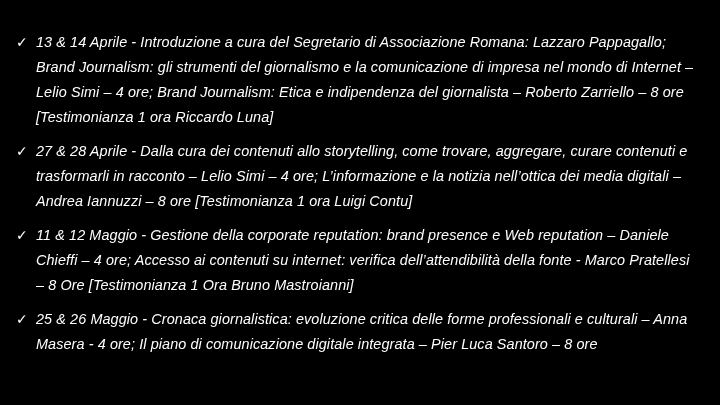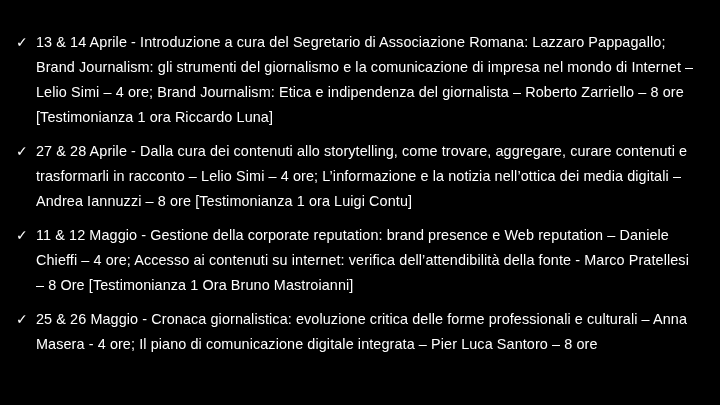--- a/index.html
+++ b/index.html
@@ -42,20 +42,21 @@
     padding-left: 2px;
     font-family: "DejaVu Sans", sans-serif;
   }
   .bullet-text {
     flex: 1 1 auto;
     color: #ffffff;
     font-size: 14.4px;
     line-height: 25px;
     text-align: left;
     letter-spacing: 0.1px;
+    font-style: italic;
   }
 </style>
 </head>
 <body>
 
 <div class="slide">
   <ul class="bullet-list">
     <li class="bullet-item">
       <span class="check-icon">✓</span>
       <span class="bullet-text">13 &amp; 14 Aprile - Introduzione a cura del Segretario di Associazione Romana: Lazzaro Pappagallo; Brand Journalism: gli strumenti del giornalismo e la comunicazione di impresa nel mondo di Internet – Lelio Simi – 4 ore; Brand Journalism: Etica e indipendenza del giornalista – Roberto Zarriello – 8 ore [Testimonianza 1 ora Riccardo Luna]</span>

